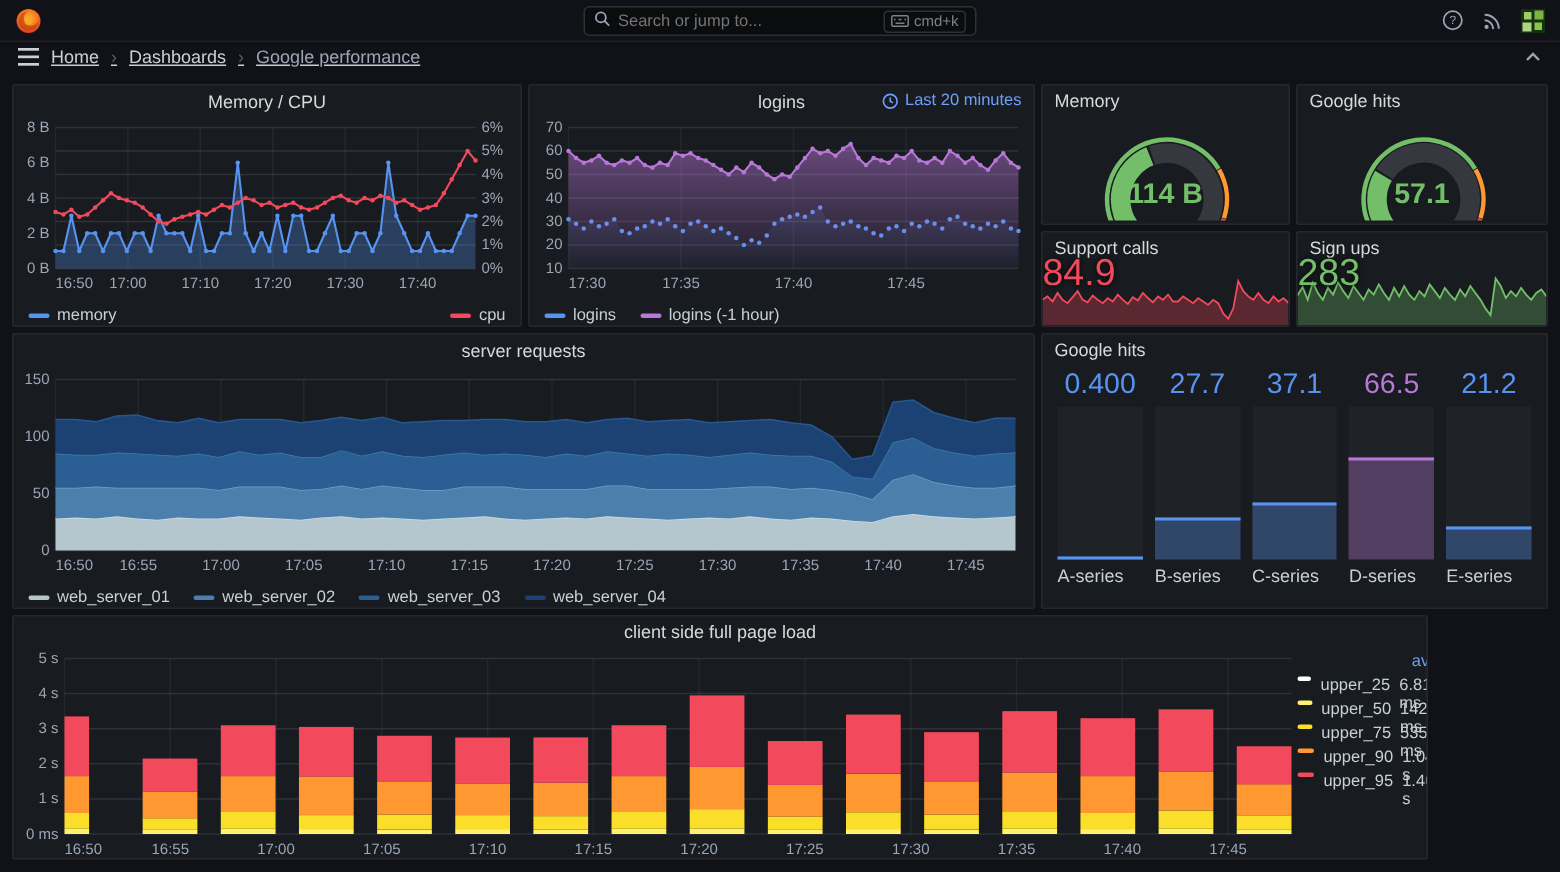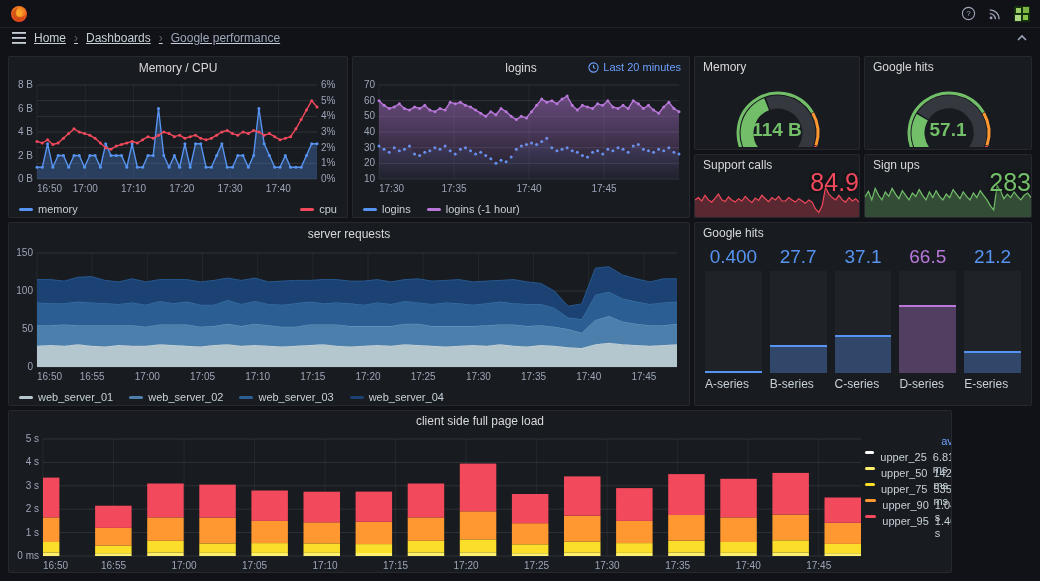--- a/index.html
+++ b/index.html
@@ -54,21 +54,21 @@
 
   .timerange { position:absolute; right:8px; top:4px; display:flex; align-items:center;
     gap:4px; font-size:11px; color:#6E9FFF; cursor:pointer; }
 
   .gauge-wrap { position:relative; height:70px; }
   .gauge-wrap svg { display:block; margin:0 auto; }
   .gauge-value { position:absolute; left:0; right:0; bottom:6px; text-align:center;
     font-size:19px; font-weight:600; color:#73BF69; }
 
   .spark-wrap { position:absolute; left:0; bottom:0; right:0; height:40px; }
-  .stat-value { position:absolute; left:0; right:0; top:13px; text-align:right;
+  .stat-value { position:absolute; left:0; right:0; top:13px; text-align:left;
     font-size:25px; font-weight:500; text-shadow:0 0 4px rgba(0,0,0,0.8); z-index:2; }
   .stat-red { color:#F2495C; } .stat-green { color:#73BF69; }
 
   
   .barcols { display:flex; gap:8px; padding:2px 10px 6px 10px; height:156px; }
   .barcol { flex:1; display:flex; flex-direction:column; cursor:default; }
   .barcol .bval { height:26px; line-height:24px; text-align:center; font-size:19px; font-weight:400; }
   .barcol .bbox { flex:1; background:rgba(204,204,220,0.045); position:relative; }
   .barcol .bfill { position:absolute; left:0; right:0; bottom:0; }
   .barcol .bname { height:20px; line-height:22px; text-align:left; font-size:12px; color:#C7D0D9; }
@@ -96,20 +96,39 @@
             <stop offset="55%" stop-color="#F47A20"></stop>
             <stop offset="100%" stop-color="#E02F1F"></stop>
       </radialGradient>
         </defs>
       <circle cx="9" cy="9" r="8" fill="url(#glog)"></circle>
       <path d="M9 2.5 A6.5 6.5 0 1 0 15.5 9 A5 5 0 1 1 9 2.5 Z" fill="#B5300F" opacity="0.55"></path>
       <circle cx="9" cy="9" r="2.6" fill="#F9A825"></circle>
     </svg>
   </span>
 
+  <div class="searchbox">
+    <span>
+      <svg width="11" height="11" viewBox="0 0 12 12">
+          <circle cx="5" cy="5" r="3.6" fill="none" stroke="#9DA5B8" stroke-width="1.3"></circle>
+          <line x1="7.8" y1="7.8" x2="11" y2="11" stroke="#9DA5B8" stroke-width="1.3"></line>
+        </svg>
+    </span>
+    <input type="text" placeholder="Search or jump to..." style="">
+    <span class="kbd-badge">
+      <svg width="12" height="8" viewBox="0 0 12 8">
+          <rect x="0.5" y="0.5" width="11" height="7" rx="1" fill="none" stroke="#7b8087"></rect>
+          <line x1="2" y1="3" x2="3" y2="3" stroke="#7b8087"></line>
+          <line x1="5" y1="3" x2="7" y2="3" stroke="#7b8087"></line>
+          <line x1="9" y1="3" x2="10" y2="3" stroke="#7b8087"></line>
+          <line x1="3" y1="5.5" x2="9" y2="5.5" stroke="#7b8087"></line>
+        </svg>
+      <span>cmd+k</span>
+    </span>
+  </div>
 
   <div class="top-icons">
     <span class="icon-btn">
       <svg width="15" height="15" viewBox="0 0 16 16">
           <circle cx="8" cy="8" r="6.5" fill="none" stroke="#9DA5B8" stroke-width="1.2"></circle>
           <text x="8" y="11" text-anchor="middle" font-size="8.5" fill="#9DA5B8">?</text>
         </svg>
     </span>
     <span class="icon-btn">
       <svg width="14" height="14" viewBox="0 0 16 16">

